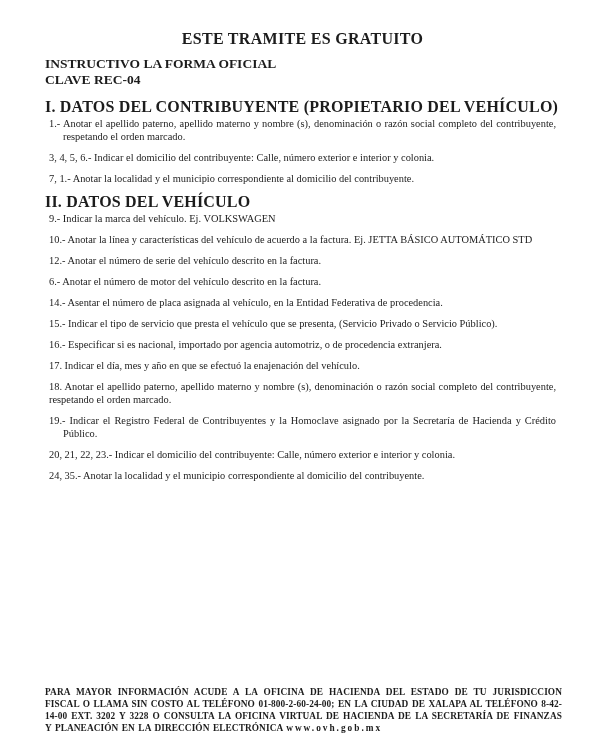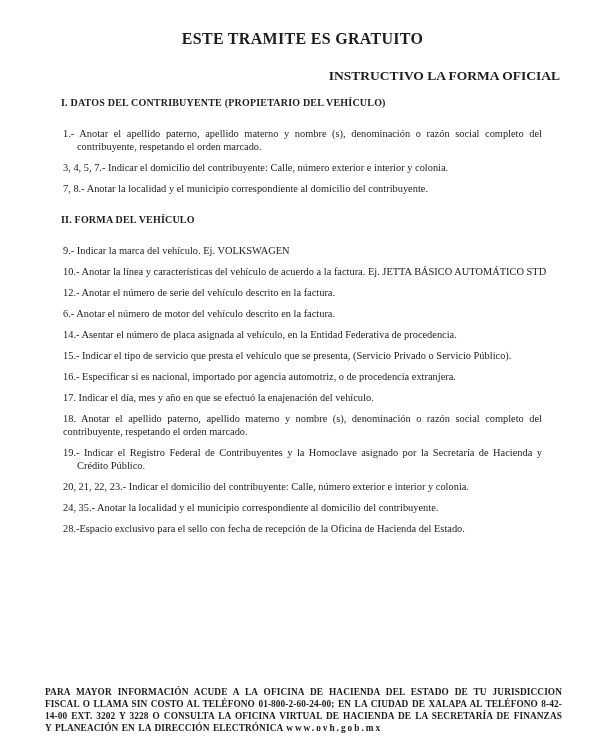--- a/index.html
+++ b/index.html
@@ -7,79 +7,79 @@
     width:600px; height:744px; position:relative; background:#ffffff;
     box-sizing:border-box; padding:30px 40px 0 45px;
     font-family:"Liberation Serif", serif; color:#1c1c1c;
     overflow:hidden;
   }
   .doc-title {
     margin:0; font-size:16px; line-height:18px; font-weight:bold;
     text-align:center; letter-spacing:.3px;
   }
   .doc-subtitle {
-    margin:20px 0 0; font-size:13.5px; line-height:16px; font-weight:bold;
-    text-align:right;
+    margin:8px 0 0; font-size:13.5px; line-height:16px; font-weight:bold;
+    text-align:left;
   }
   .doc-subtitle div { margin:0; }
   .section-heading {
-    font-size:10px; line-height:13px; font-weight:bold;
-    margin:12px 16px 2px; letter-spacing:.2px;
+    font-size:16px; line-height:13px; font-weight:bold;
+    margin:12px 0 2px; letter-spacing:.2px;
   }
   .section-heading.second { margin-top:10px; }
-  .items { margin:18px; }
+  .items { margin:4px; }
   .item {
     font-size:10.4px; line-height:13px; margin:0 0 8px;
     text-align:justify; padding-left:14px; text-indent:-14px;
   }
   .item.flush { padding-left:0; text-indent:0; }
-  .item.nowrap { white-space:nowrap; text-align:right;font-family:Liberation Serif, serif; }
+  .item.nowrap { white-space:nowrap; text-align:left;font-family:Liberation Serif, serif; }
   .footer-notice {
     position:absolute; left:45px; right:38px; top:686px;
     font-size:9.3px; line-height:12px; font-weight:bold;
     text-align:justify; letter-spacing:.1px; word-spacing:1px;
   }
   .footer-notice .url { letter-spacing:2px;margin-top:35px; }
 </style>
 </head>
 <body>
 
 <div class="page">
 
   <h1 class="doc-title">ESTE TRAMITE ES GRATUITO</h1>
 
   <div class="doc-subtitle">
     <div>INSTRUCTIVO LA FORMA OFICIAL</div>
+    <div>CLAVE REC-04</div>
   </div>
 
   <section>
     <h3 class="section-heading">I. DATOS DEL CONTRIBUYENTE (PROPIETARIO DEL VEHÍCULO)</h3>
     <div class="items">
         <p class="item">1.- Anotar el apellido paterno, apellido materno y nombre (s), denominación o razón social completo del contribuyente, respetando el orden marcado.</p>
-        <p class="item">3, 4, 5, 7.- Indicar el domicilio del contribuyente: Calle, número exterior e interior y colonia.</p>
-        <p class="item">7, 8.- Anotar la localidad y el municipio correspondiente al domicilio del contribuyente.</p>
+        <p class="item">3, 4, 5, 6.- Indicar el domicilio del contribuyente: Calle, número exterior e interior y colonia.</p>
+        <p class="item">7, 1.- Anotar la localidad y el municipio correspondiente al domicilio del contribuyente.</p>
       </div>
   </section>
 
   <section>
-    <h3 class="section-heading second">II. FORMA DEL VEHÍCULO</h3>
+    <h3 class="section-heading second">II. DATOS DEL VEHÍCULO</h3>
     <div class="items">
         <p class="item">9.- Indicar la marca del vehículo. Ej. VOLKSWAGEN</p>
         <p class="item nowrap">10.- Anotar la línea y características del vehículo de acuerdo a la factura. Ej. JETTA BÁSICO AUTOMÁTICO STD</p>
         <p class="item">12.- Anotar el número de serie del vehículo descrito en la factura.</p>
         <p class="item">6.- Anotar el número de motor del vehículo descrito en la factura.</p>
         <p class="item">14.- Asentar el número de placa asignada al vehículo, en la Entidad Federativa de procedencia.</p>
         <p class="item">15.- Indicar el tipo de servicio que presta el vehículo que se presenta, (Servicio Privado o Servicio Público).</p>
         <p class="item">16.- Especificar si es nacional, importado por agencia automotriz, o de procedencia extranjera.</p>
         <p class="item">17. Indicar el día, mes y año en que se efectuó la enajenación del vehículo.</p>
         <p class="item flush">18. Anotar el apellido paterno, apellido materno y nombre (s), denominación o razón social completo del contribuyente, respetando el orden marcado.</p>
         <p class="item">19.- Indicar el Registro Federal de Contribuyentes y la Homoclave asignado por la Secretaría de Hacienda y Crédito Público.</p>
         <p class="item">20, 21, 22, 23.- Indicar el domicilio del contribuyente: Calle, número exterior e interior y colonia.</p>
         <p class="item">24, 35.- Anotar la localidad y el municipio correspondiente al domicilio del contribuyente.</p>
-        <p class="item">28.-Espacio exclusivo para el sello con fecha de recepción de la Oficina de Hacienda del Estado.</p>
       </div>
   </section>
 
   <div class="footer-notice">
     <span>PARA MAYOR INFORMACIÓN ACUDE A LA OFICINA DE HACIENDA DEL ESTADO DE TU JURISDICCION FISCAL O LLAMA SIN COSTO AL TELÉFONO 01-800-2-60-24-00; EN LA CIUDAD DE XALAPA AL TELÉFONO 8-42-14-00 EXT. 3202 Y 3228 O CONSULTA LA OFICINA VIRTUAL DE HACIENDA DE LA SECRETARÍA DE FINANZAS Y PLANEACIÓN EN LA DIRECCIÓN ELECTRÓNICA </span><span class="url">www.ovh.gob.mx</span>
   </div>
 
 </div>
 
 </body></html>

